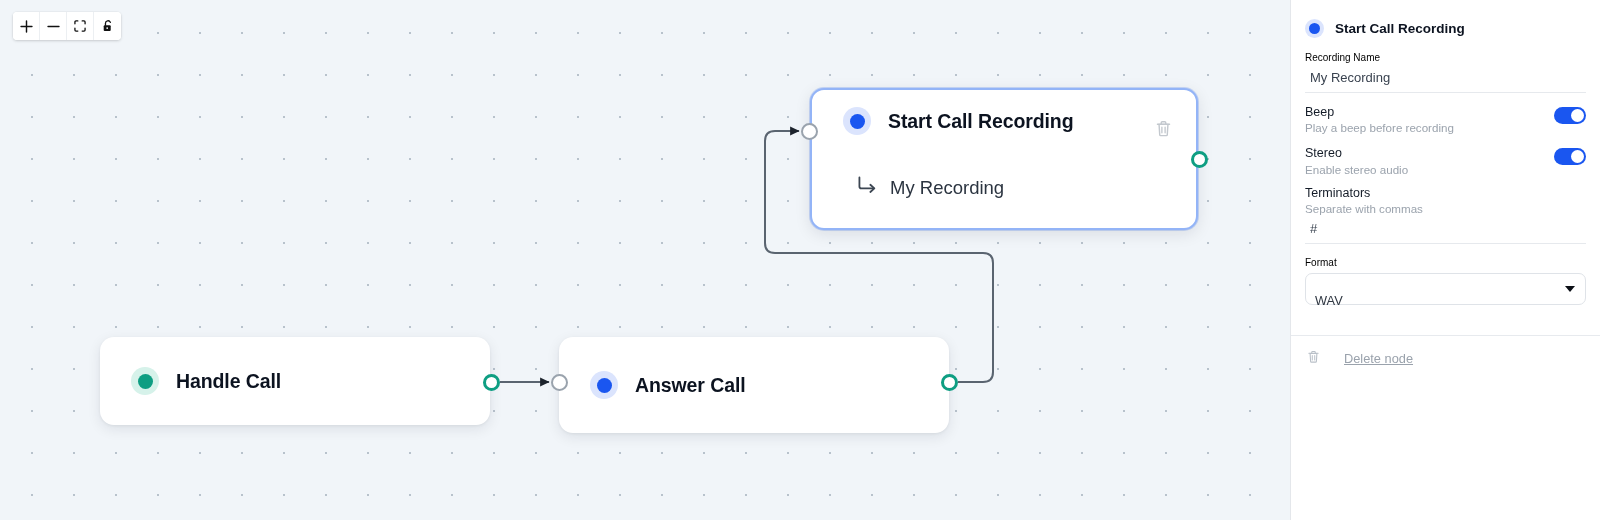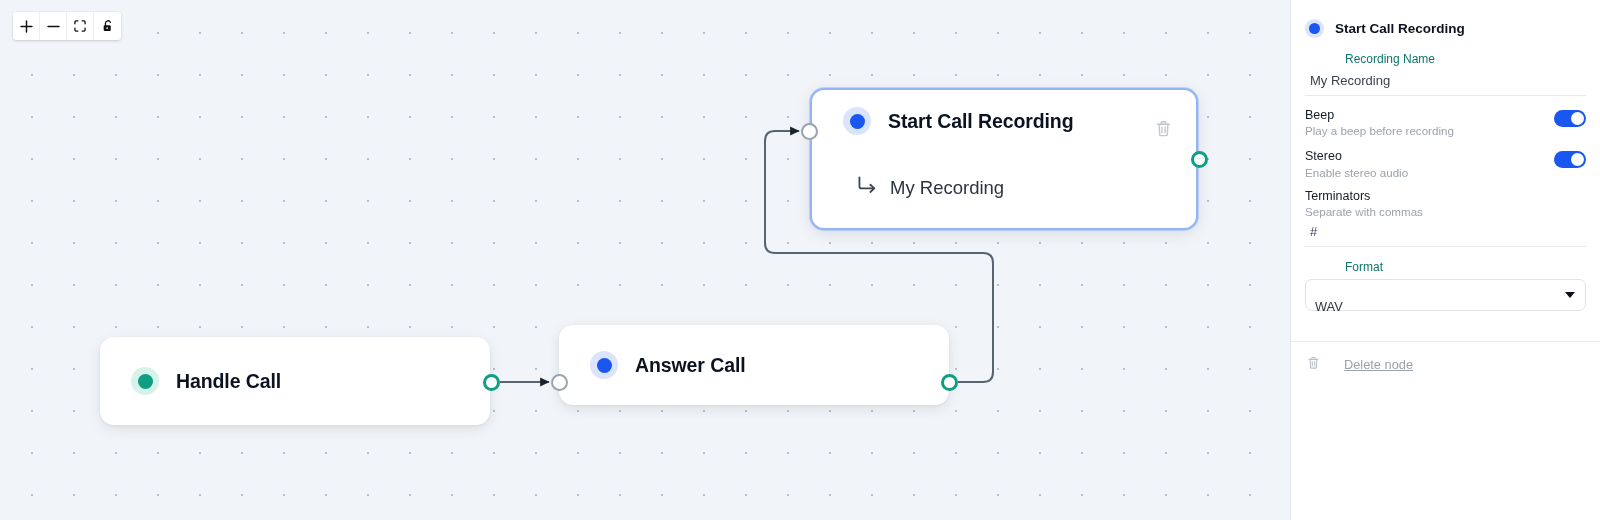--- a/index.html
+++ b/index.html
@@ -198,25 +198,24 @@
     background: #1a56f0;
   }
   .panel-title {
     font-size: 13.5px;
     font-weight: 700;
     color: #0c1320;
   }
 
   .field { padding-top: 14px; }
   .field-label {
-    font-size: 12px;
-    color: #0f766e;
+    font-size: 10px;
+    color: #000000;
     font-weight: 400;
     margin-bottom: 4px;
-    margin-left: 40px;
   }
   .text-input {
     width: 100%;
     box-sizing: border-box;
     border: none;
     border-bottom: 1px solid #e6e9ed;
     background: transparent;
     font-family: "Liberation Sans", sans-serif;
     font-size: 13px;
     color: #3a4350;
@@ -369,21 +368,21 @@
         <div class="node-head">
           <span class="dot-wrap green">
             <span class="dot green"></span>
           </span>
           <span class="node-title">Handle Call</span>
         </div>
       </div>
     </div>
     <div class="handle source" style="left:483px; top:374px;"></div>
 
-    <div class="node" style="left:559px; top:325px; width:390px; height:80px;">
+    <div class="node" style="left:559px; top:337px; width:390px; height:96px;">
       <div class="node-row">
         <div class="node-head">
           <span class="dot-wrap blue">
             <span class="dot blue"></span>
           </span>
           <span class="node-title">Answer Call</span>
         </div>
       </div>
     </div>
     <div class="handle target" style="left:551px; top:374px;"></div>

